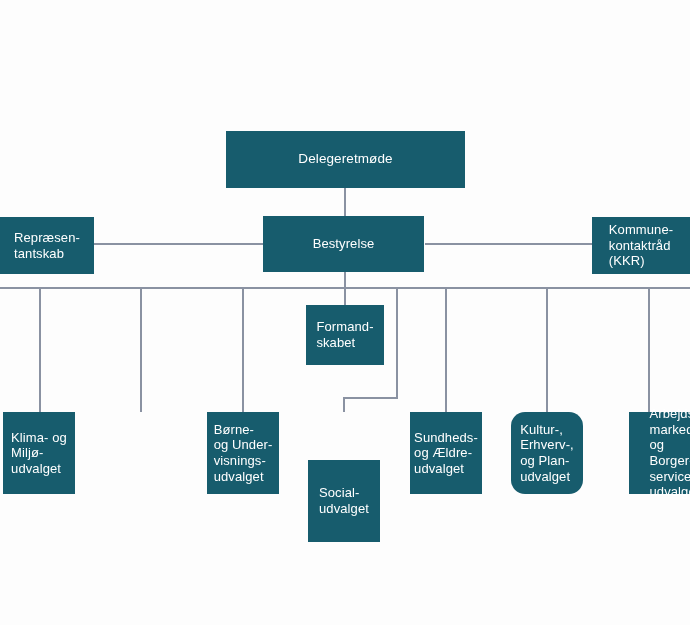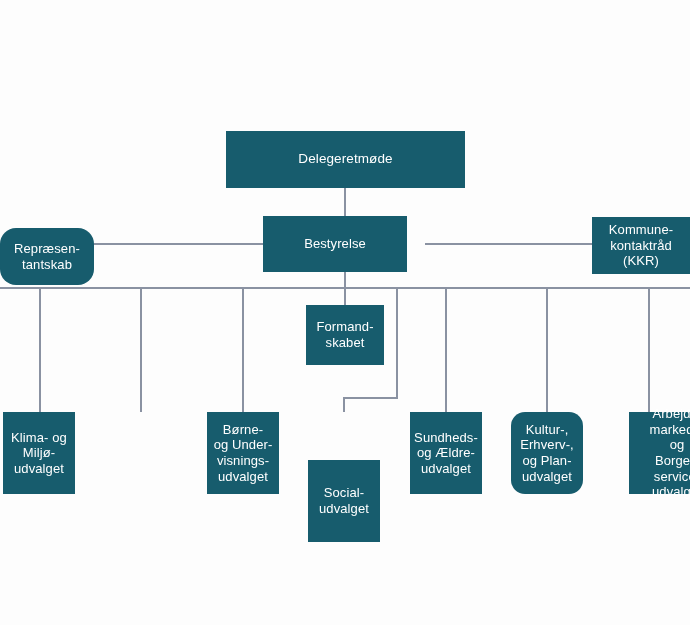--- a/index.html
+++ b/index.html
@@ -11,39 +11,38 @@
     font-family: "Liberation Sans", sans-serif;
     overflow: hidden;
   }
   .node {
     position: absolute;
     background: #175C6D;
     color: #FFFFFF;
     display: flex;
     align-items: center;
     justify-content: center;
-    text-align: center;
     box-sizing: border-box;
   }
   .node .label {
     white-space: pre-line;
     font-size: 13px;
     line-height: 1.2;
     letter-spacing: 0.1px;
   }
   .node--title .label { font-size: 13.5px; }
   .line {
     position: absolute;
     background: #8A92A2;
   }
   
   .n-delegeret   { left: 226px; top: 131px; width: 239px; height: 57px; }
   
-  .n-repraesen   { left: 0px;   top: 228px; width: 94px;  height: 57px; border-radius: 16px; }
-  .n-bestyrelse  { left: 263px; top: 216px; width: 144px; height: 56px; }
+  .n-repraesen   { left: 0px;   top: 217px; width: 94px;  height: 57px; }
+  .n-bestyrelse  { left: 263px; top: 216px; width: 161px; height: 56px; }
   .n-kkr         { left: 592px; top: 217px; width: 98px;  height: 57px; }
   
   .n-formand     { left: 306px; top: 305px; width: 78px;  height: 60px; }
   
   .committee     { top: 412px; width: 72px; height: 82px; }
   .c-0 { left: 3px; }
   .c-1 { left: 105px; }
   .c-2 { left: 207px; }
   .c-3 { left: 308px; margin-top: 48px; }
   .c-4 { left: 410px; }

